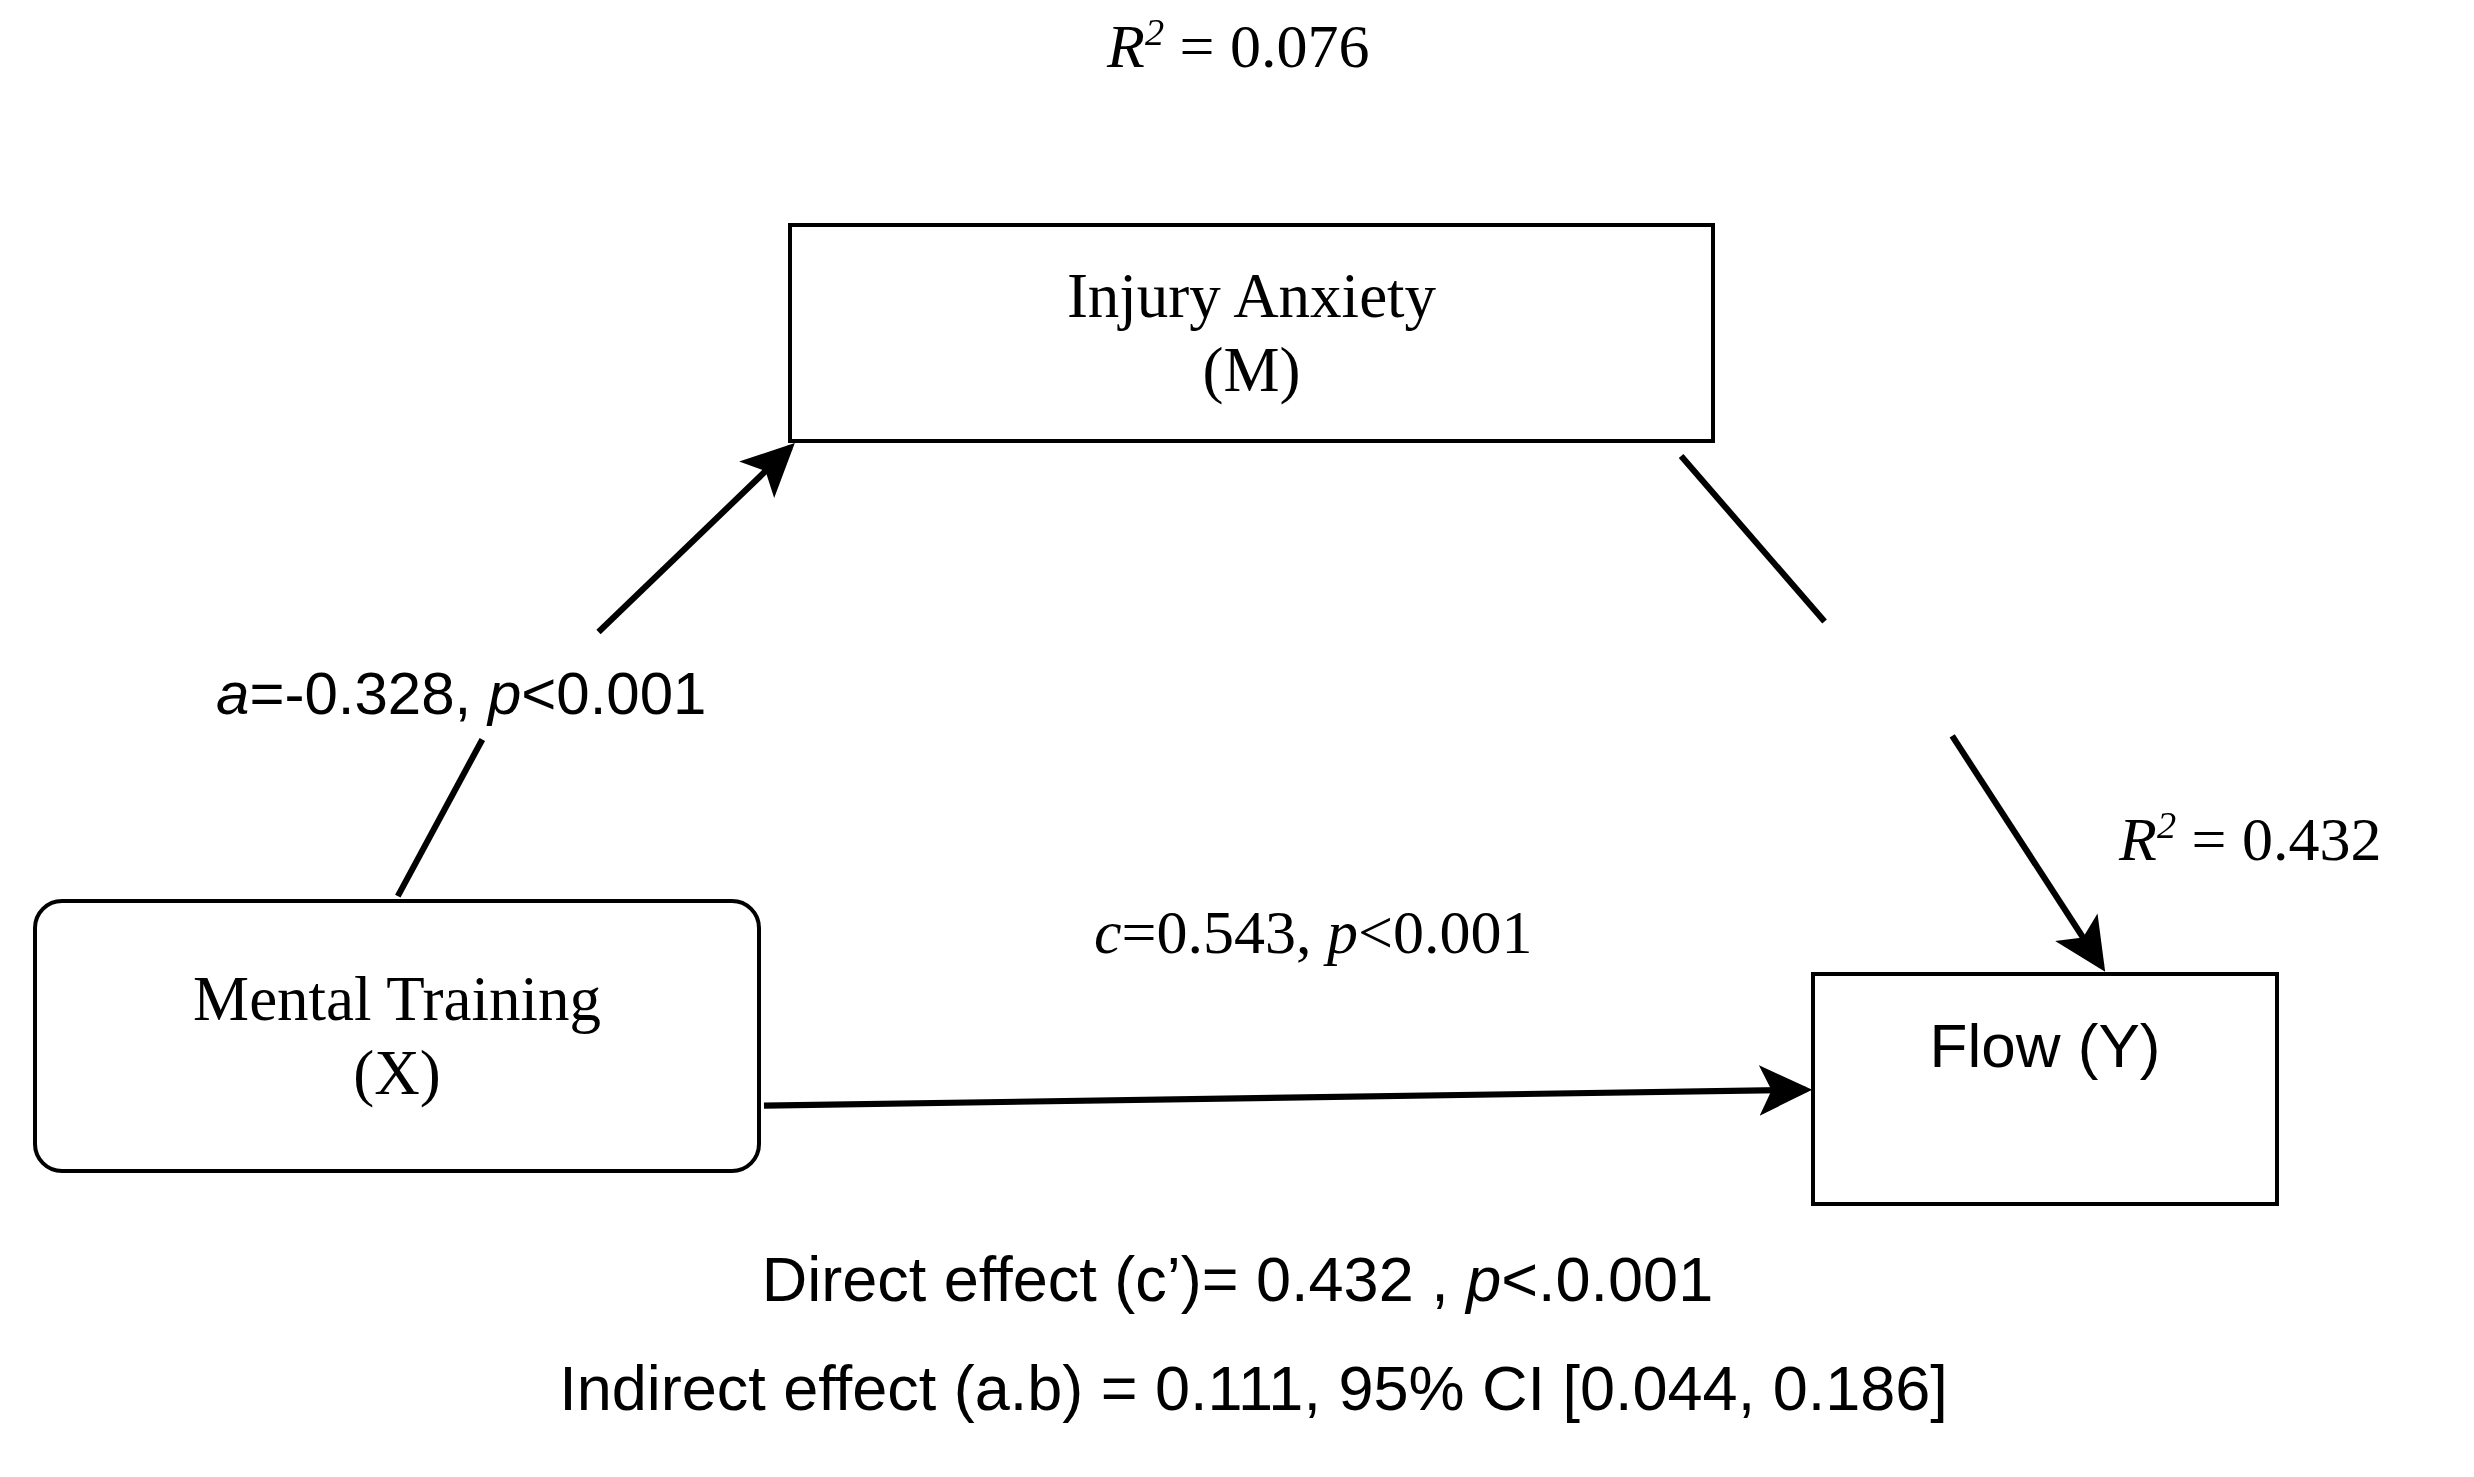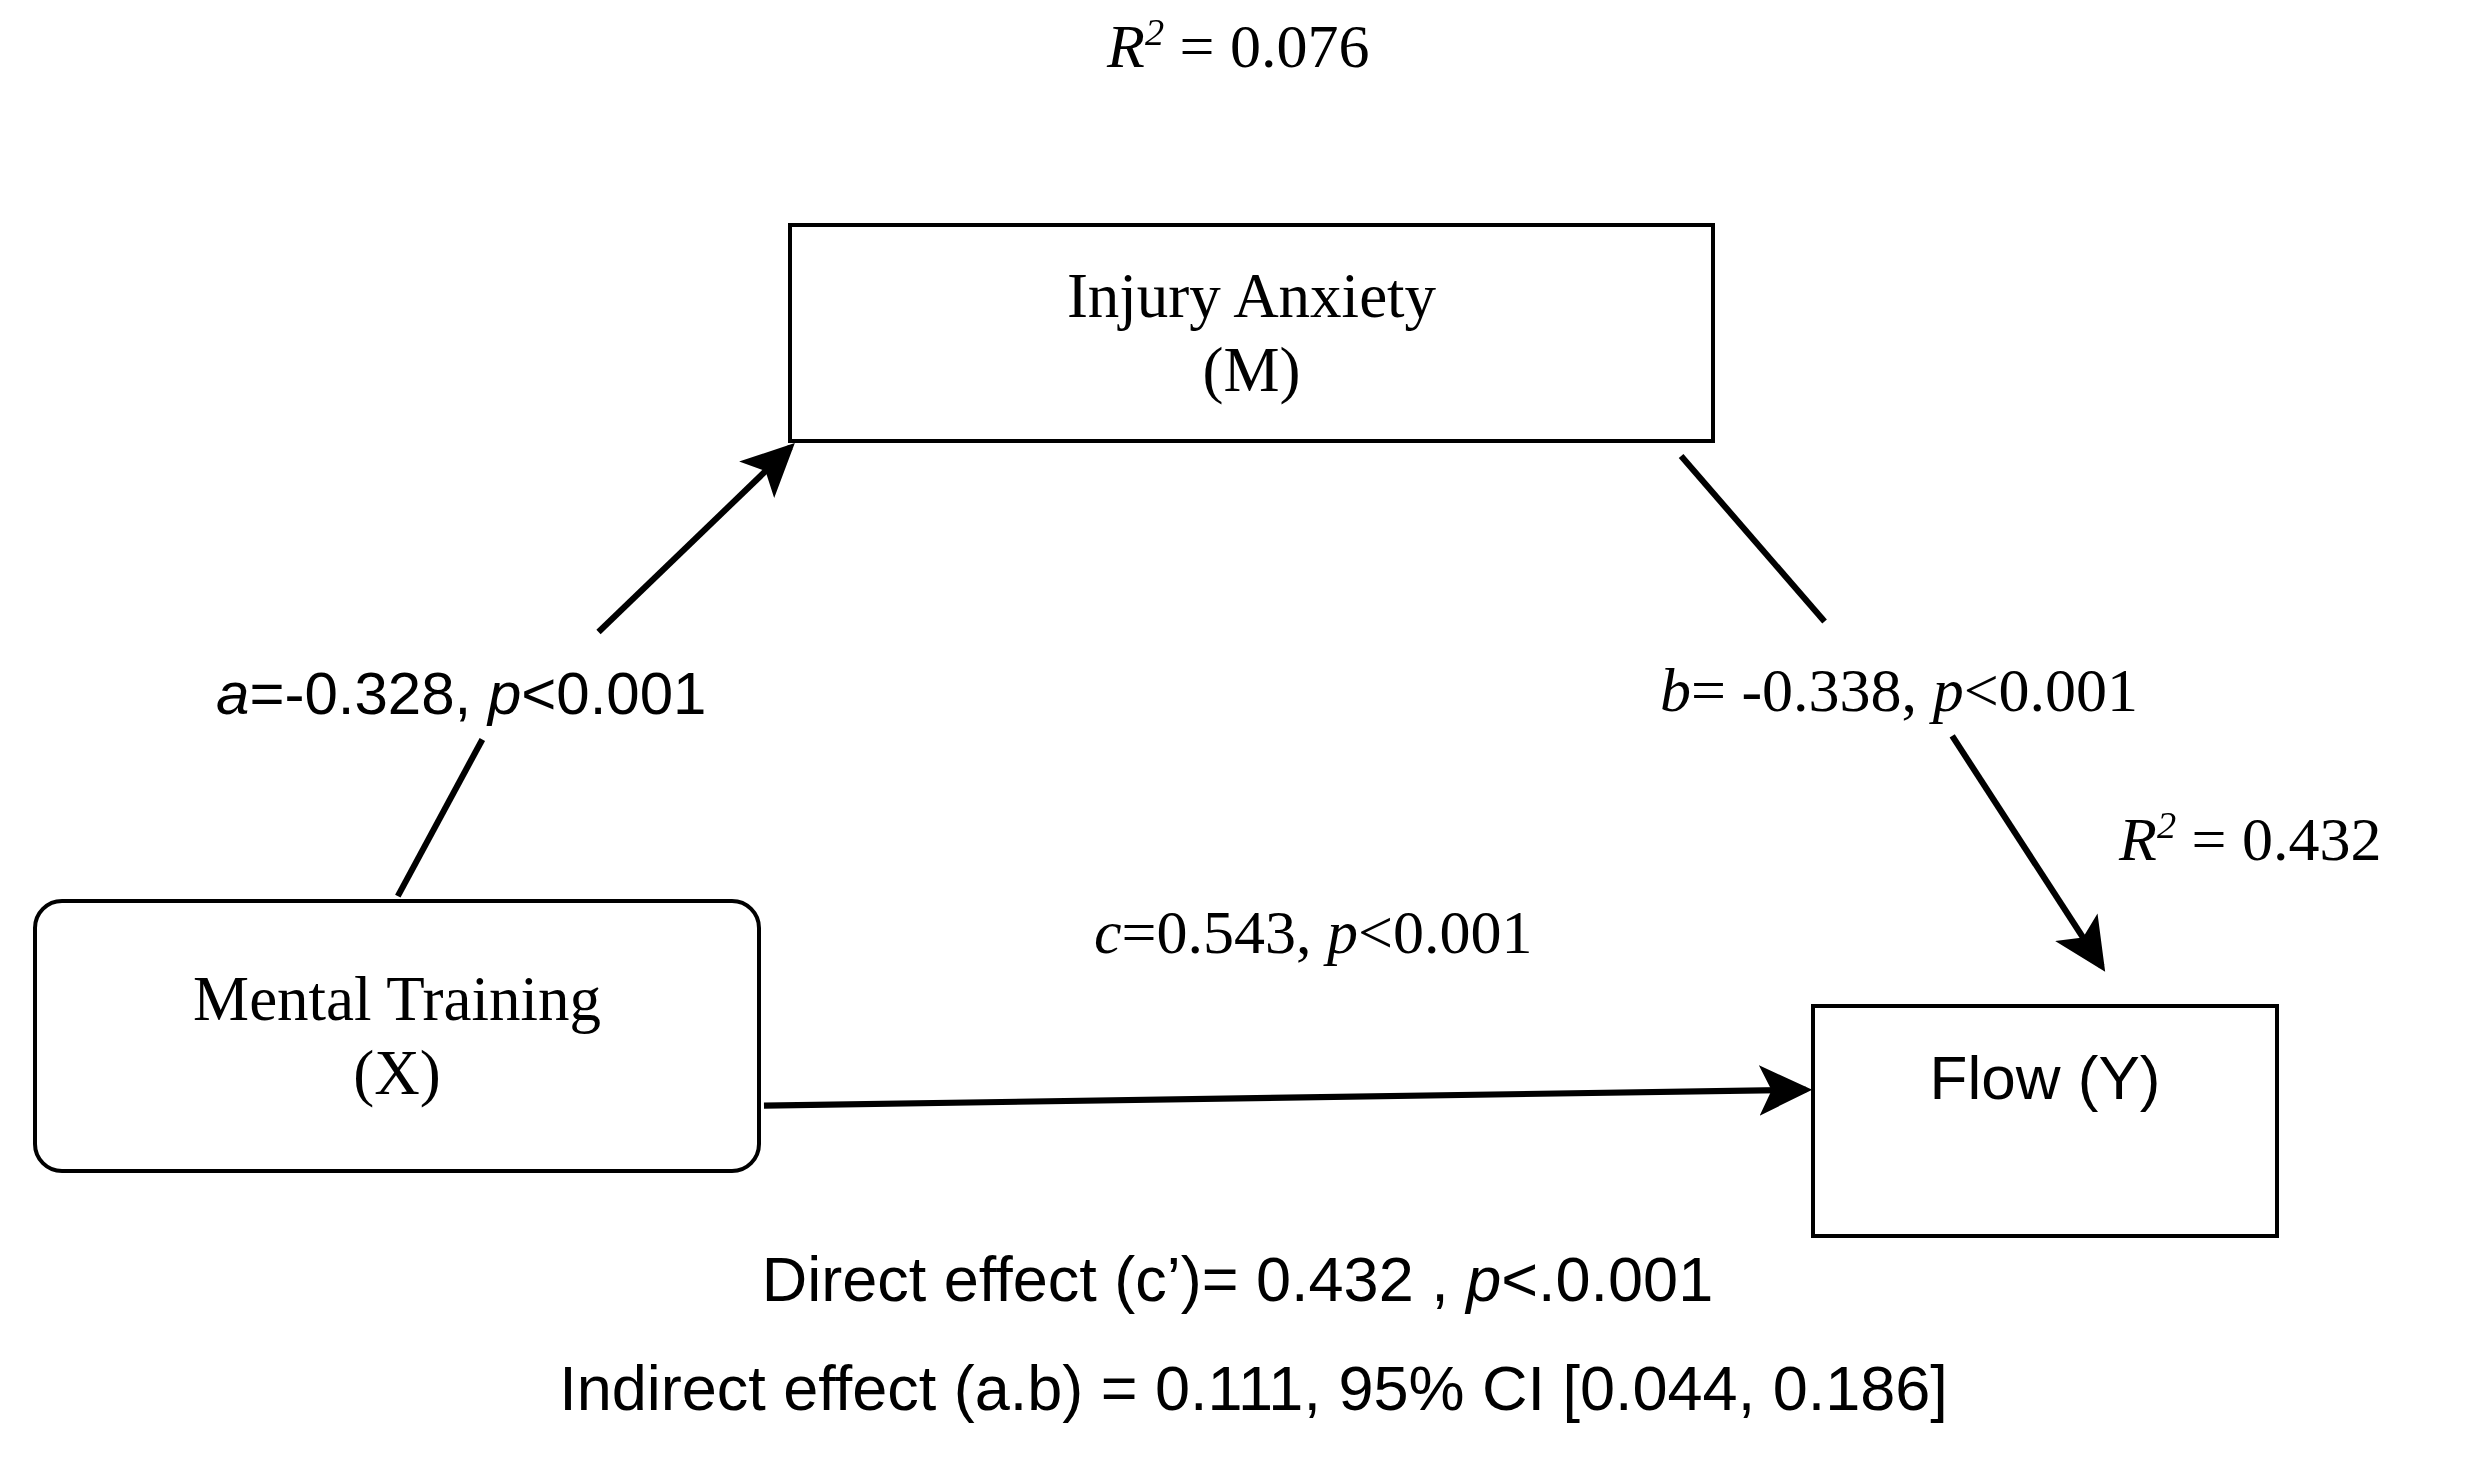--- a/index.html
+++ b/index.html
@@ -106,38 +106,35 @@
 
   <div class="node-box node-serif" style="left:788px; top:223px; width:927px; height:220px;">
     <div>Injury Anxiety</div>
     <div>(M)</div>
   </div>
 
   <div class="lbl lbl-sans" style="left:216px; top:653px;">
     <i>a</i><span>=-0.328, </span><i>p</i><span>&lt;0.001</span>
   </div>
 
-  <div class="lbl" style="left:1660px; top:649px;">
-    <i>b</i><span>= -0.338, </span><i>p</i><span>&lt;0.001</span>
-  </div>
 
   <div class="lbl" style="left:2119px; top:797px;">
     <i>R</i><span class="sup">2</span><span> = 0.432</span>
   </div>
 
   <div class="lbl" style="left:1094px; top:891px;">
     <i>c</i><span>=0.543, </span><i>p</i><span>&lt;0.001</span>
   </div>
 
   <div class="node-box node-serif" style="left:33px; top:899px; width:728px; height:274px;border-radius:29px;">
     <div>Mental Training</div>
     <div>(X)</div>
   </div>
 
-  <div class="node-box node-sans" style="left:1811px; top:972px; width:468px; height:234px; justify-content:flex-start; padding-top:33px;margin-top:32px;">
+  <div class="node-box node-sans" style="left:1811px; top:972px; width:468px; height:234px; justify-content:flex-start; padding-top:33px;">
     <div>Flow (Y)</div>
   </div>
 
   <div class="bottom-line" style="left:0; top:1243px;">
     <span>Direct effect (c’)= 0.432 , </span><i>p</i><span>&lt;.0.001</span>
   </div>
 
   <div class="bottom-line" style="left:16px; top:1352px;">Indirect effect (a.b) = 0.111, 95% CI [0.044, 0.186]</div>
 
 </div>

